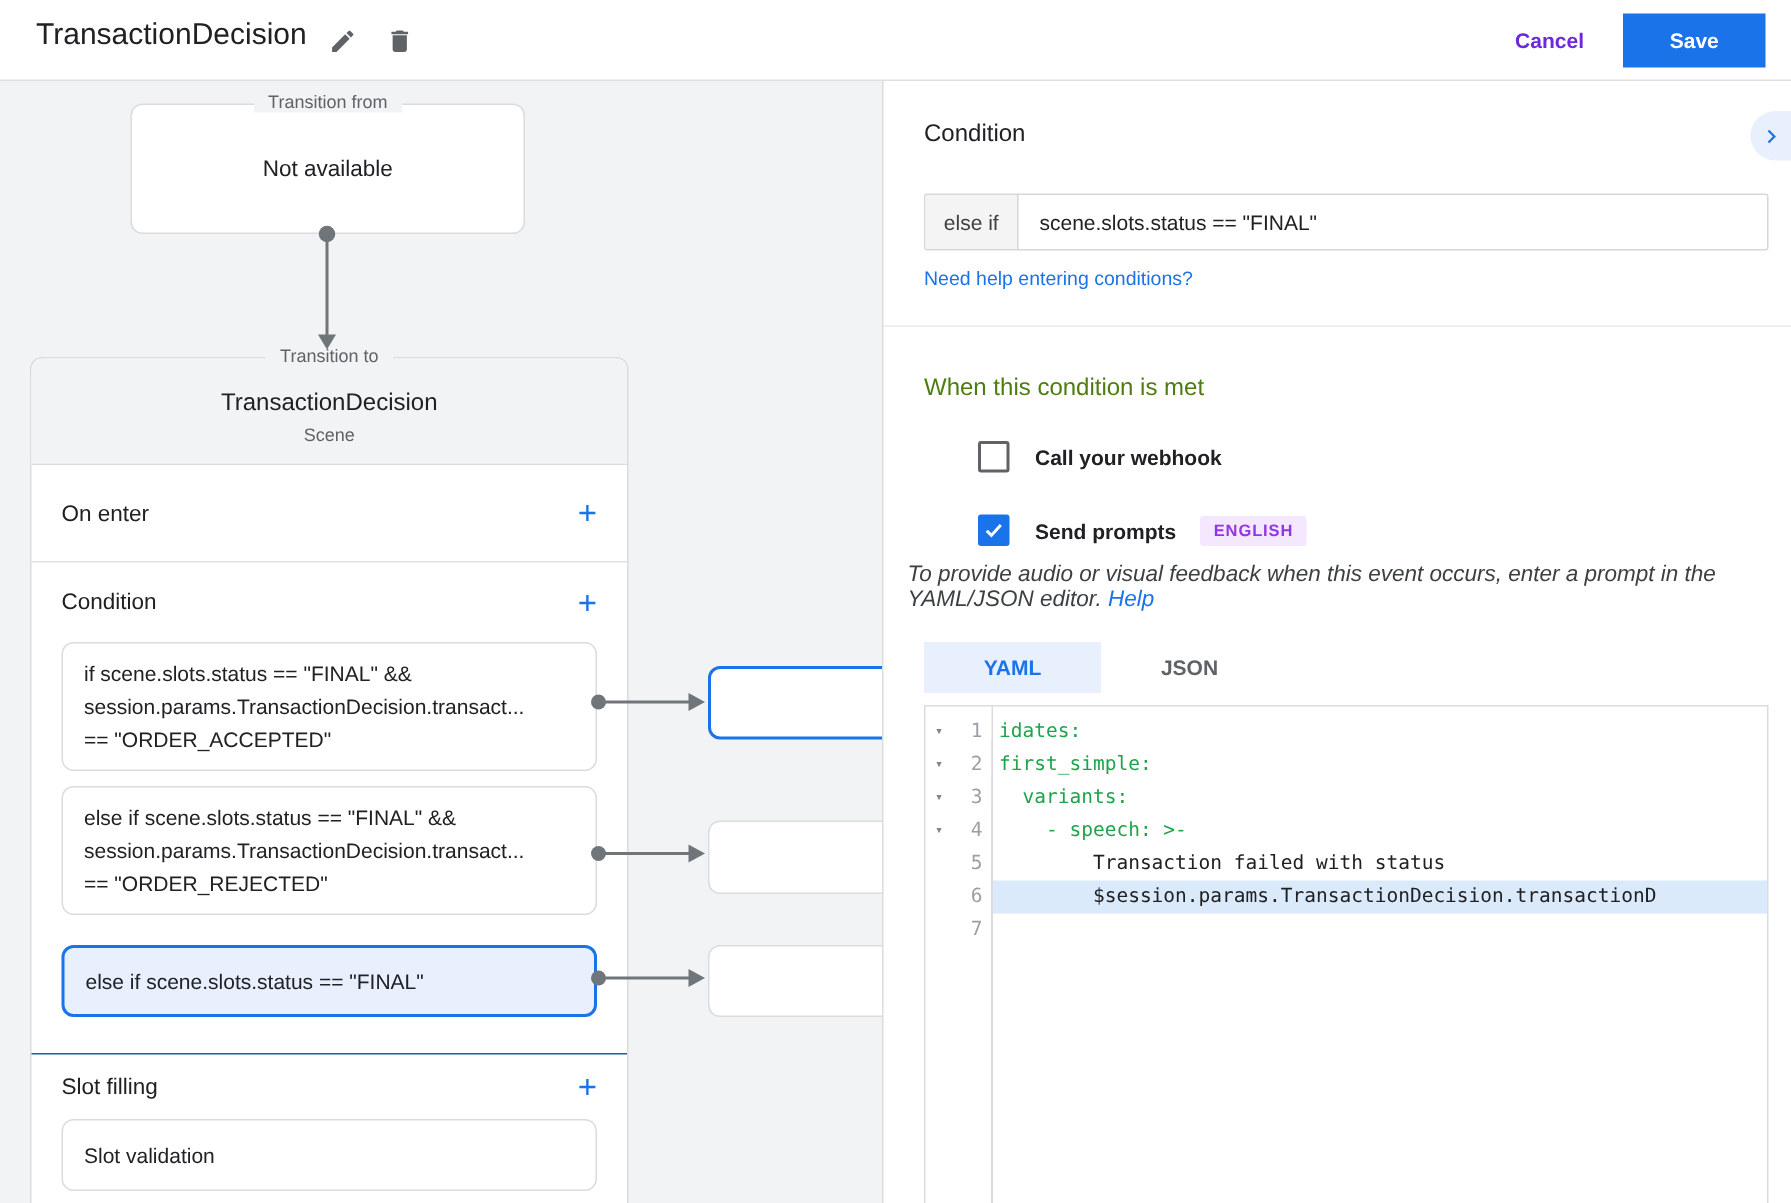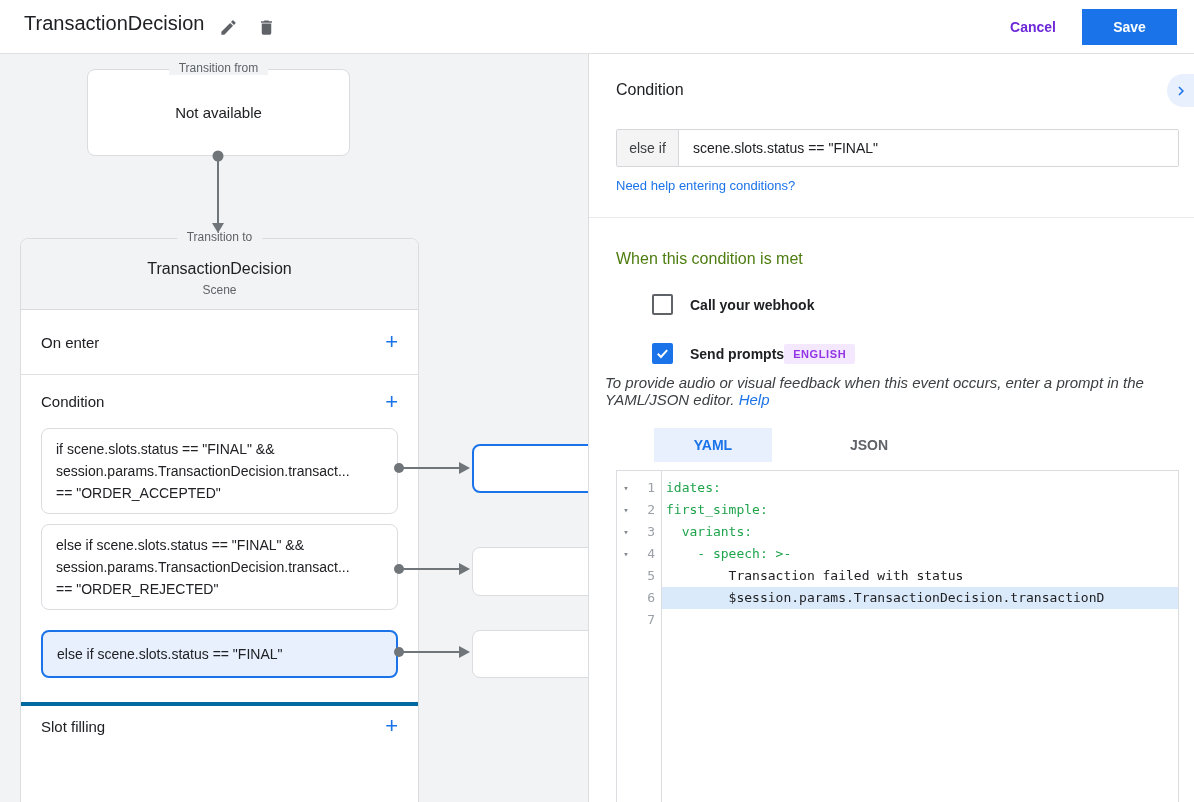--- a/index.html
+++ b/index.html
@@ -22,21 +22,21 @@
   .canvas { position:absolute; left:0; top:54px; width:588px; height:748px; background:#f1f3f4; overflow:hidden; }
   .legend { position:absolute; top:-9px; left:50%; transform:translateX(-50%); background:#f1f3f4; padding:0 10px; font-size:12px; color:#5f6368; white-space:nowrap; }
   .tf-box { position:absolute; left:87px; top:15px; width:263px; height:87px; background:#fff; border:1px solid #dadce0; border-radius:8px; display:flex; align-items:center; justify-content:center; font-size:15px; }
   .tt-fieldset { position:absolute; left:20px; top:184px; width:399px; height:620px; background:#fff; border:1px solid #dadce0; border-radius:8px; z-index:1; }
   .tt-header { height:71px; background:#f1f3f4; border-bottom:1px solid #dadce0; border-radius:8px 8px 0 0; display:flex; flex-direction:column; align-items:center; justify-content:center; padding-top:8px; }
   .tt-header .tt-title { font-size:16px; color:#202124; }
   .tt-header .tt-sub { font-size:12px; color:#5f6368; margin-top:5px; }
   .sec-row { display:flex; align-items:center; justify-content:space-between; padding:0 20px; }
   .row-onenter { height:65px; border-bottom:1px solid #e0e0e0; }
   .row-condlabel { height:53px; }
-  .row-slotlabel { height:44px; border-top:4px solid #0369a1; margin-top:24px; }
+  .row-slotlabel { height:44px; border-top:1px solid #0369a1; margin-top:24px; }
   .sec-label { font-size:15px; color:#202124; }
   .add-btn { border:none; background:transparent; color:#1a73e8; font-size:22px; font-weight:300; cursor:pointer; line-height:20px; font-family:inherit; }
   .cond-card { position:relative; margin:0 20px; border:1px solid #dadce0; border-radius:8px; background:#fff; padding:9px 14px; font-size:14px; line-height:22px; color:#202124; cursor:pointer; }
   .cond-card.c1 { height:86px; margin-bottom:10px; }
   .cond-card.c2 { height:86px; margin-bottom:20px; }
   .cond-card.c3 { height:48px; display:flex; align-items:center; background:#e8f0fe; border:2px solid #1a73e8; }
   .slot-card { margin:0 20px; height:48px; border:1px solid #dadce0; border-radius:8px; background:#fff; display:flex; align-items:center; padding:0 14px; font-size:14px; cursor:pointer; }
   .arrow-overlay { position:absolute; left:0; top:0; width:588px; height:748px; z-index:2; pointer-events:none; }
   .target-box { position:absolute; left:472px; width:134px; background:#fff; border:1px solid #dadce0; border-radius:8px; }
   .target-box.t1 { top:390px; height:49px; border:2px solid #1a73e8; }
@@ -53,25 +53,25 @@
   .cond-input { flex:1; border:none; outline:none; padding:0 14px; font-size:14px; color:#202124; font-family:inherit; background:transparent; }
   .help-link { position:absolute; left:27px; top:124px; font-size:13px; color:#1a73e8; text-decoration:none; cursor:pointer; }
   .panel-divider { position:absolute; left:0; top:163px; width:606px; height:1px; background:#e8eaed; }
   .when-title { position:absolute; left:27px; top:196px; font-size:16px; color:#4d7c0f; }
   .check-row { position:absolute; left:27px; display:flex; align-items:center;padding-left:36px; }
   .row-webhook { top:240px; }
   .row-prompts { top:289px; }
   .checkbox { width:21px; height:21px; border:2px solid #5f6368; border-radius:2px; background:#fff; cursor:pointer; flex:0 0 auto; }
   .checkbox.checked { background:#1a73e8; border-color:#1a73e8; display:flex; align-items:center; justify-content:center; }
   .check-label { margin-left:17px; font-size:14px; font-weight:bold; color:#202124; }
-  .lang-badge { background:#f3e8fd; color:#9334e6; font-size:11px; font-weight:bold; letter-spacing:0.6px; padding:4px 9px; border-radius:2px; }
+  .lang-badge { margin-left:16px; background:#f3e8fd; color:#9334e6; font-size:11px; font-weight:bold; letter-spacing:0.6px; padding:4px 9px; border-radius:2px; }
   .prompt-desc { position:absolute; left:16px; top:320px; width:556px; font-size:15px; line-height:17px; color:#3c4043;font-style:italic; }
   .prompt-desc a { color:#1a73e8; text-decoration:none; cursor:pointer; }
   .tabs { position:absolute; left:27px; top:374px; display:flex; }
-  .tab { width:118px; height:34px; display:flex; align-items:center; justify-content:center; font-size:14px; font-weight:bold; color:#5f6368; cursor:pointer;margin-left:38px; }
+  .tab { width:118px; height:34px; display:flex; align-items:center; justify-content:center; font-size:14px; font-weight:bold; color:#5f6368; cursor:pointer; }
   .tab.active { background:#e8f0fe; color:#1a73e8; }
   
   .editor { position:absolute; left:27px; top:416px; width:563px; height:340px; border:1px solid #dadce0; background:#fff; padding-top:6px; overflow:hidden; }
   .code-row { display:flex; height:22px; font-family:"DejaVu Sans Mono", monospace; font-size:13px; line-height:22px; }
   .fold { width:18px; text-align:center; color:#80868b; font-size:9px; flex:0 0 auto; cursor:pointer; }
   .lnum { width:26px; text-align:right; padding-right:6px; color:#9aa0a6; flex:0 0 auto; }
   .gutter-sep { width:1px; background:#dadce0; flex:0 0 auto; margin-top:-6px; height:340px; }
   .code-text { flex:1; padding-left:4px; white-space:pre; overflow:hidden; color:#202124; }
   .code-row.key .code-text { color:#1fa44c; }
   .code-row.selected .code-text { background:#dbeafb; }
@@ -135,20 +135,23 @@
 
       <div class="cond-card c3">
         <div>else if scene.slots.status == "FINAL"</div>
       </div>
 
       <div class="sec-row row-slotlabel">
         <span class="sec-label">Slot filling</span>
         <button class="add-btn"><span>+</span></button>
       </div>
 
+      <div class="slot-card">
+        <span>Slot validation</span>
+      </div>
     </div>
 
     <div class="target-box t1"></div>
     <div class="target-box t2"></div>
     <div class="target-box t3"></div>
 
     <svg class="arrow-overlay" width="588" height="748">
       <g stroke="#70757a" stroke-width="2" fill="#70757a">
         <circle cx="218" cy="102" r="5.5" stroke="none"></circle>
         <line x1="218" y1="102" x2="218" y2="170"></line>

